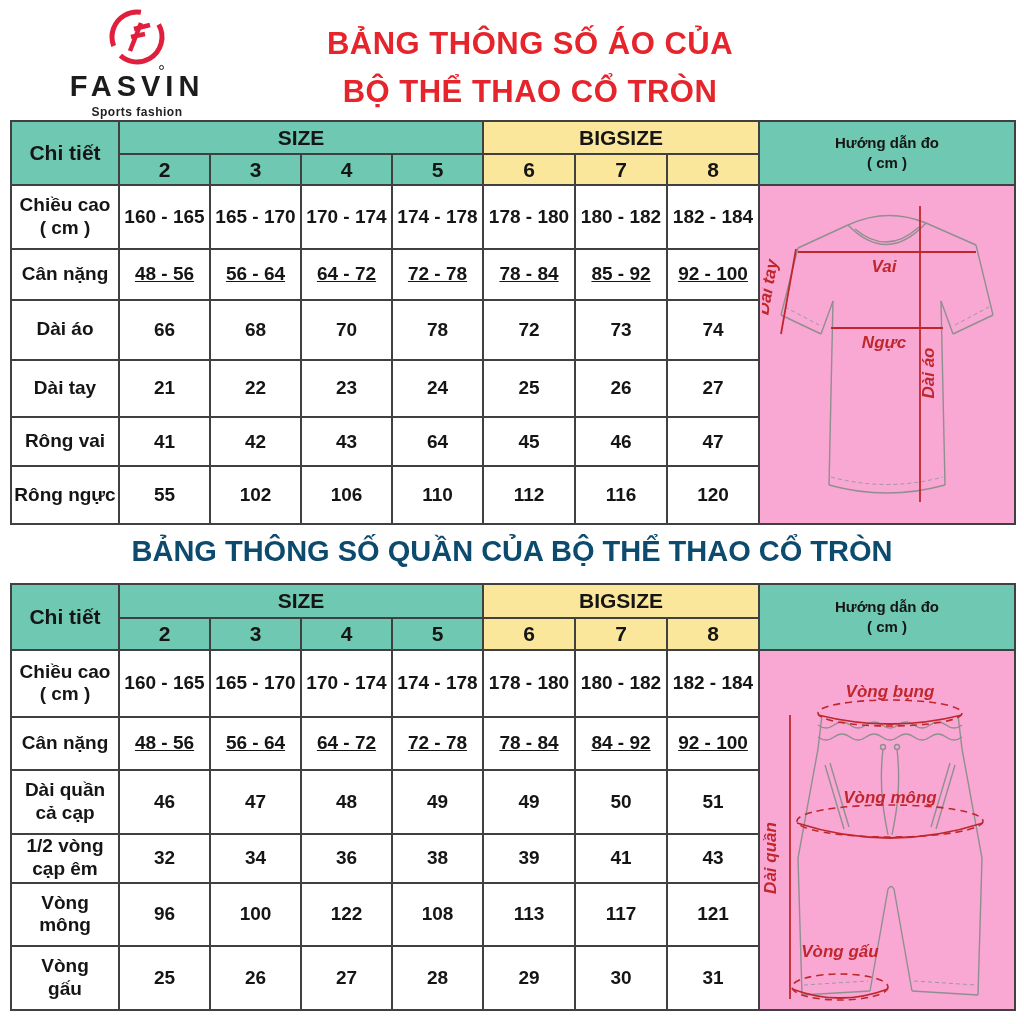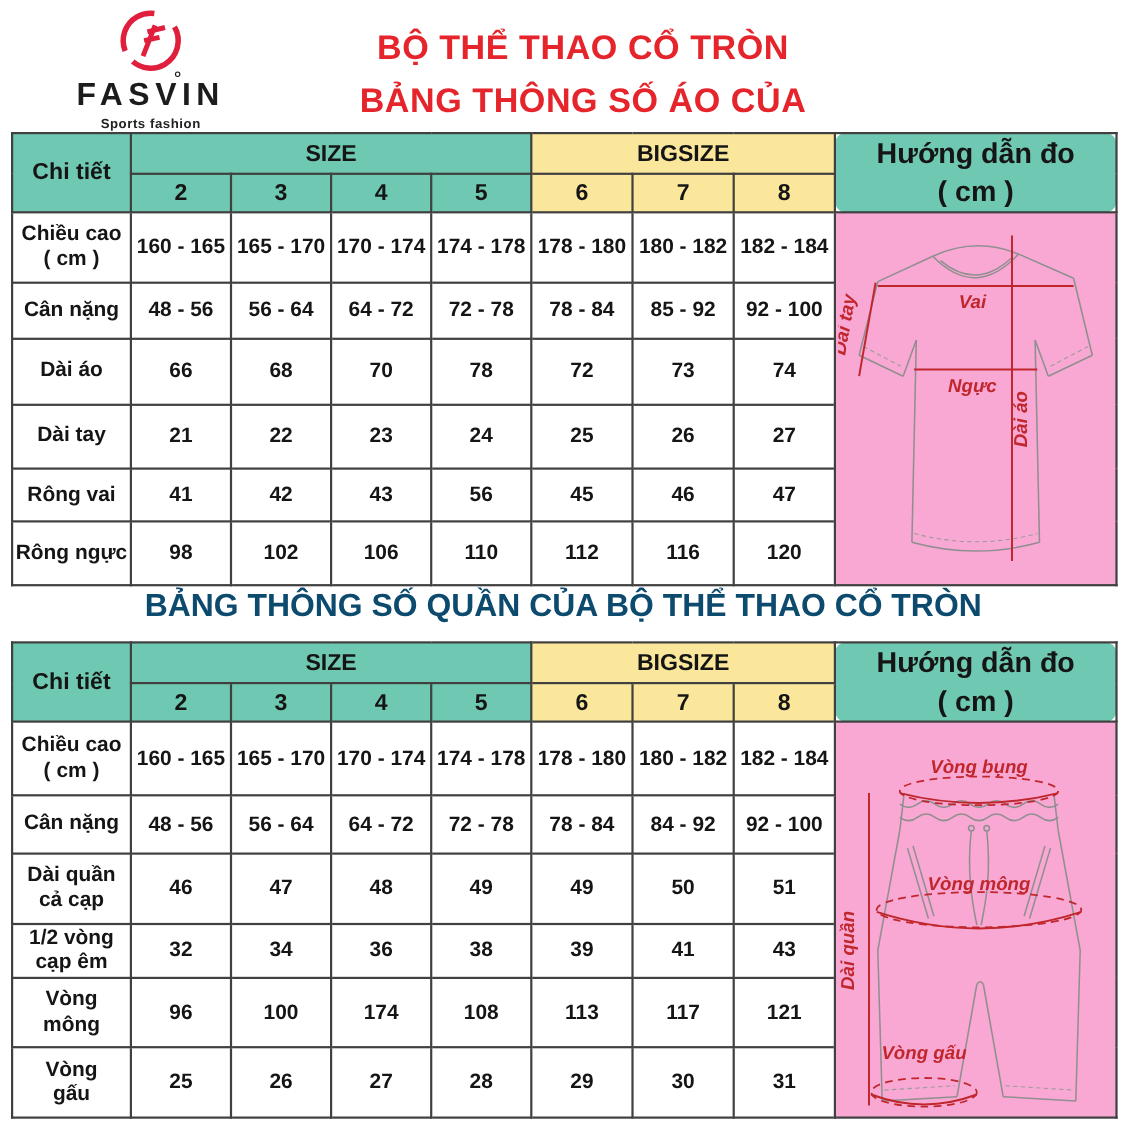--- a/index.html
+++ b/index.html
@@ -24,24 +24,24 @@
   
   table.size-table { position:absolute; left:10px; width:1004px;
                      border-collapse:collapse; table-layout:fixed; }
   #shirt-table { top:120px; }
   #pants-table { top:583px; }
   .size-table td { border:2px solid #404040; text-align:center; vertical-align:middle;
                    padding:0; color:#151515; }
   .teal   { background:#6FC8B1; }
   .yellow { background:#FBE79B; }
   .h-cell { font-size:21px; }
-  .guide-h { font-size:26px; line-height:1.35;border-radius:10px; }
+  .guide-h { font-size:15px; line-height:1.35; }
   .label-cell { font-size:19px; line-height:1.2;margin-left:31px; }
   .val { font-size:19px; }
-  .red-val { color:#C3242B; }
+  .red-val { color:#C3242B;text-decoration:underline; }
   .diagram-cell { background:#f9a8d4; vertical-align:top;font-style:italic; }
   .diagram-cell svg { display:block; margin:2px auto 0; }
 
   
   .outline { fill:none; stroke:#8f8f8f; stroke-width:1.4; }
   .gdash   { fill:none; stroke:#9a9a9a; stroke-width:1; stroke-dasharray:4 3; }
   .rline   { fill:none; stroke:#C0272D; stroke-width:1.8; }
   .rdash   { fill:none; stroke:#C0272D; stroke-width:1.6; stroke-dasharray:7 5; }
   svg text { font-family:"Liberation Sans", sans-serif; font-weight:bold;
              font-size:17px; fill:#C0272D; }
@@ -59,22 +59,22 @@
       <path d="M26,31 L40,28" stroke="#E01F3D" stroke-width="4.5" fill="none"></path>
     </svg>
     <div class="logo-name">
       <span>FASVIN</span>
       <span class="i-ring"></span>
     </div>
     <div class="logo-tagline">Sports fashion</div>
   </div>
 
   <div class="title1">
+    <div>BẢNG THÔNG SỐ ÁO CỦA</div>
     <div>BỘ THỂ THAO CỔ TRÒN</div>
-    <div>BẢNG THÔNG SỐ ÁO CỦA</div>
   </div>
 
   <table class="size-table" id="shirt-table">
     <colgroup>
       <col style="width:108px">
         <col style="width:91px">
         <col style="width:91px">
         <col style="width:91px">
         <col style="width:91px">
       <col style="width:92px">
@@ -184,31 +184,31 @@
       <td class="val">27</td>
     </tr>
     <tr style="height:48px">
       <td class="label-cell">
         <div>Rông vai</div>
             <div></div>
       </td>
       <td class="val">41</td>
       <td class="val">42</td>
       <td class="val">43</td>
-      <td class="val">56</td>
+      <td class="val">64</td>
       <td class="val">45</td>
       <td class="val">46</td>
       <td class="val">47</td>
     </tr>
     <tr style="height:57px">
       <td class="label-cell">
         <div>Rông ngực</div>
             <div></div>
       </td>
-      <td class="val">98</td>
+      <td class="val">55</td>
       <td class="val">102</td>
       <td class="val">106</td>
       <td class="val">110</td>
       <td class="val">112</td>
       <td class="val">116</td>
       <td class="val">120</td>
     </tr>
   </tbody>
     </table>
 
@@ -334,21 +334,21 @@
       <td class="val">41</td>
       <td class="val">43</td>
     </tr>
     <tr style="height:62px">
       <td class="label-cell">
         <div>Vòng</div>
             <div>mông</div>
       </td>
       <td class="val">96</td>
       <td class="val">100</td>
-      <td class="val">174</td>
+      <td class="val">122</td>
       <td class="val">108</td>
       <td class="val">113</td>
       <td class="val">117</td>
       <td class="val">121</td>
     </tr>
     <tr style="height:62px">
       <td class="label-cell">
         <div>Vòng</div>
             <div>gấu</div>
       </td>

